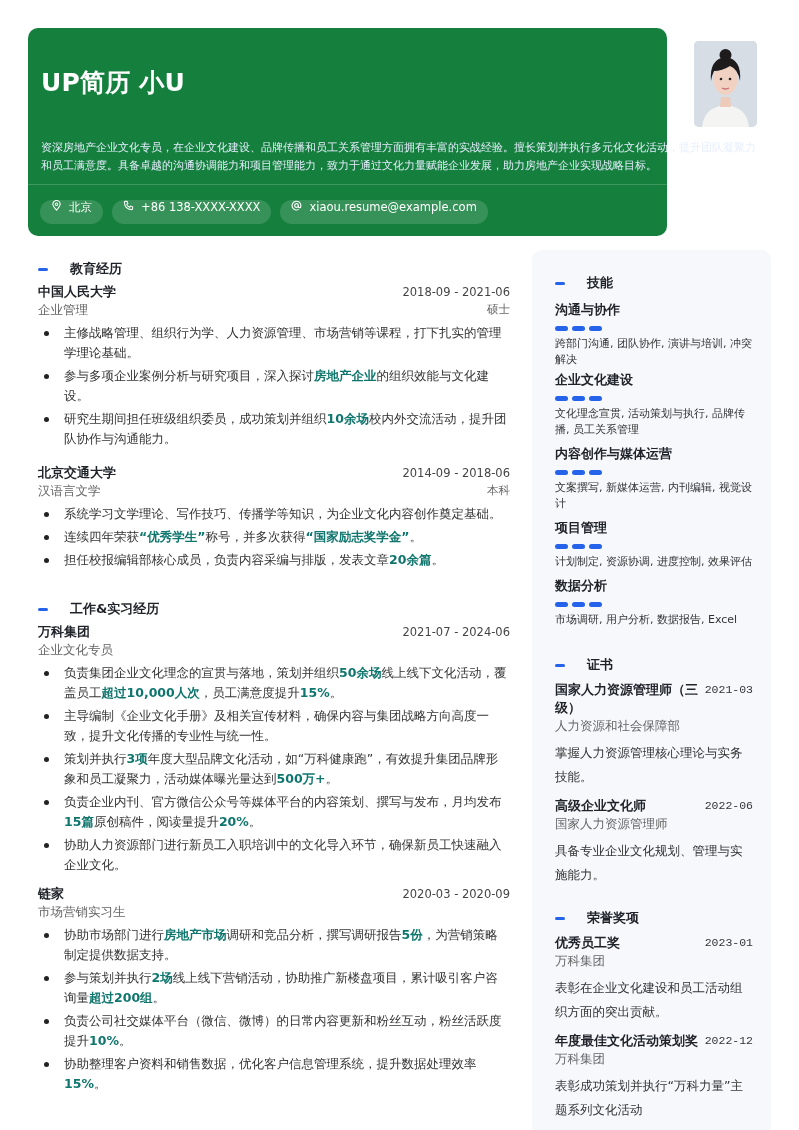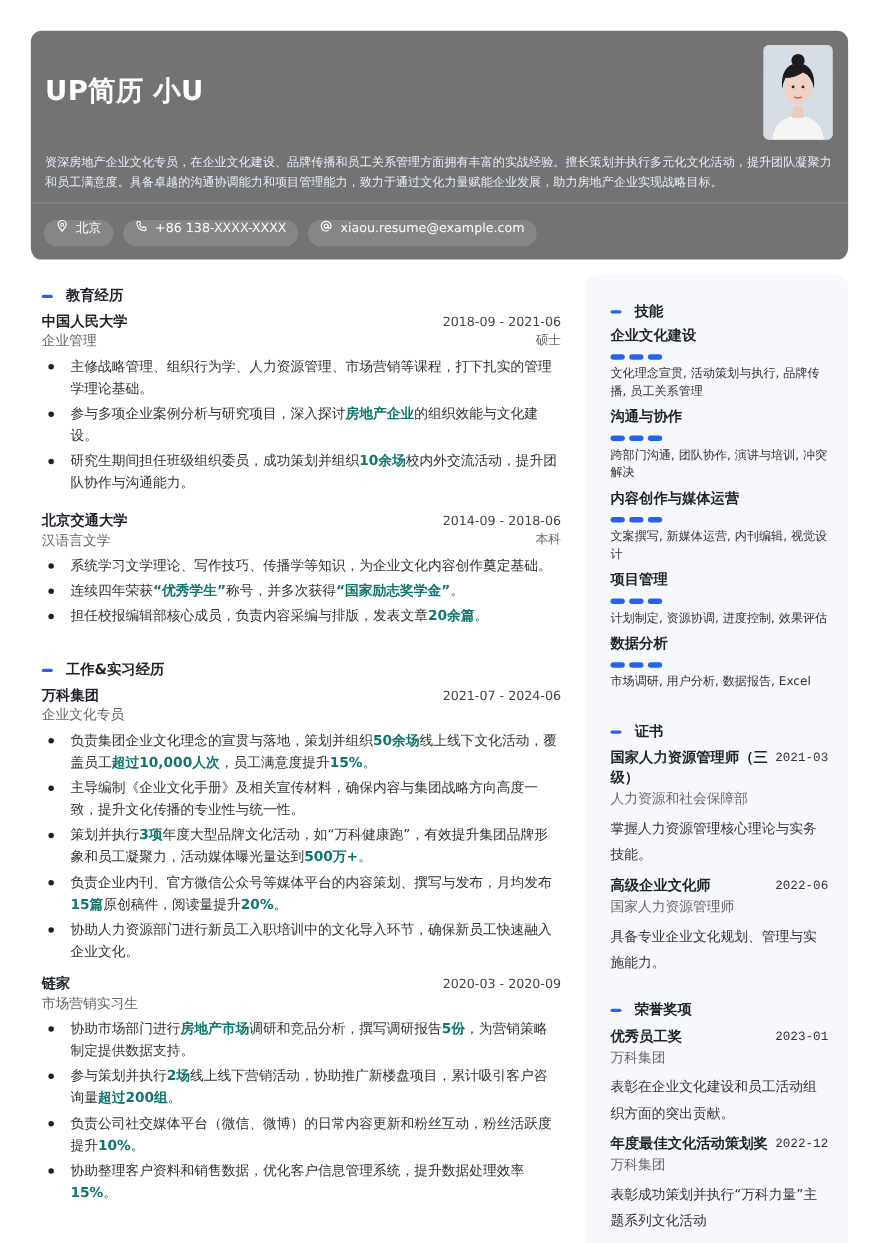--- a/index.html
+++ b/index.html
@@ -1,41 +1,41 @@
 <!DOCTYPE html>
 <html><head>
 <meta charset="utf-8">
 <style>
   * { box-sizing: border-box; margin: 0; padding: 0; }
   html, body { width: 799px; height: 1130px; overflow: hidden; background: #ffffff; }
   body { font-family: "DejaVu Sans", "Liberation Sans", sans-serif; color: #1f2329; position: relative; }
 
   .header {
-    position: absolute; left: 28px; top: 28px; width: 743px; height: 208px;
-    background: #737373; border-radius: 10px; color: #fff;
+    position: absolute; left: 28px; top: 28px; width: 639px; height: 208px;
+    background: #15803d; border-radius: 10px; color: #fff;
   }
   .header .name { position: absolute; left: 13px; top: 38px; font-size: 25px; font-weight: 600; letter-spacing: 0.2px; }
   .header .photo {
     position: absolute; left: 666px; top: 13px; width: 63px; height: 86px;
     border-radius: 5px; overflow: hidden; background: linear-gradient(180deg,#c9d3de,#e6ebf0);
   }
   .header .summary {
     position: absolute; left: 13px; top: 111px; width: 720px;
     font-size: 11px; line-height: 18px; color: #e6eeff;
   }
   .header .divider { position: absolute; left: 0; right: 0; top: 156px; height: 1px; background: rgba(255,255,255,0.18); }
   .contacts { position: absolute; left: 12px; top: 172px; display: flex; gap: 9px; }
   .pill {
     display: flex; align-items: flex-start; gap: 7px; height: 24px; padding: 0 11px;
     background: rgba(255,255,255,0.14); border-radius: 12px; font-size: 11.5px; color: #fff;
   }
   .pill svg { width: 11px; height: 11px; }
 
   .main { position: absolute; left: 38px; top: 258px; width: 472px; }
-  .section-title { display: flex; align-items: center; gap: 12px; font-size: 13px; font-weight: 700; height: 22px; }
+  .section-title { display: flex; align-items: center; gap: 22px; font-size: 13px; font-weight: 700; height: 22px; }
   .section-title .bar { width: 10px; height: 3px; border-radius: 2px; background: #2563eb; }
   .entry { margin-top: 4px; }
   .entry-head { display: flex; justify-content: space-between; align-items: baseline; }
   .entry-title { font-size: 13px; font-weight: 700; }
   .entry-date { font-size: 11.5px; color: #444; }
   .entry-sub { display: flex; justify-content: space-between; font-size: 12.5px; color: #666; margin-top: 1px; }
   .entry-sub .right { font-size: 11.5px; color: #666; }
   ul.bullets { list-style: none; margin-top: 4px; }
   ul.bullets li { position: relative; padding-left: 26px; font-size: 12.5px; line-height: 20px; color: #333; margin-bottom: 3px; }
   ul.bullets li::before { content: ""; position: absolute; left: 6px; top: 8px; width: 5px; height: 5px; border-radius: 50%; background: #222; }
@@ -181,37 +181,37 @@
   </div>
 </div>
 
 <div class="sidebar">
   <div class="side-inner">
     <div class="section-title">
       <span class="bar"></span>
       <span>技能</span>
     </div>
 
+    <div class="skill">
+      <div class="skill-name">沟通与协作</div>
+      <div class="dots">
+          <span></span>
+          <span></span>
+          <span></span>
+        </div>
+      <div class="skill-desc">跨部门沟通, 团队协作, 演讲与培训, 冲突解决</div>
+    </div>
     <div class="skill" style="margin-top:2px;">
       <div class="skill-name">企业文化建设</div>
       <div class="dots">
           <span></span>
           <span></span>
           <span></span>
         </div>
       <div class="skill-desc">文化理念宣贯, 活动策划与执行, 品牌传播, 员工关系管理</div>
-    </div>
-    <div class="skill">
-      <div class="skill-name">沟通与协作</div>
-      <div class="dots">
-          <span></span>
-          <span></span>
-          <span></span>
-        </div>
-      <div class="skill-desc">跨部门沟通, 团队协作, 演讲与培训, 冲突解决</div>
     </div>
     <div class="skill">
       <div class="skill-name">内容创作与媒体运营</div>
       <div class="dots">
           <span></span>
           <span></span>
           <span></span>
         </div>
       <div class="skill-desc">文案撰写, 新媒体运营, 内刊编辑, 视觉设计</div>
     </div>

